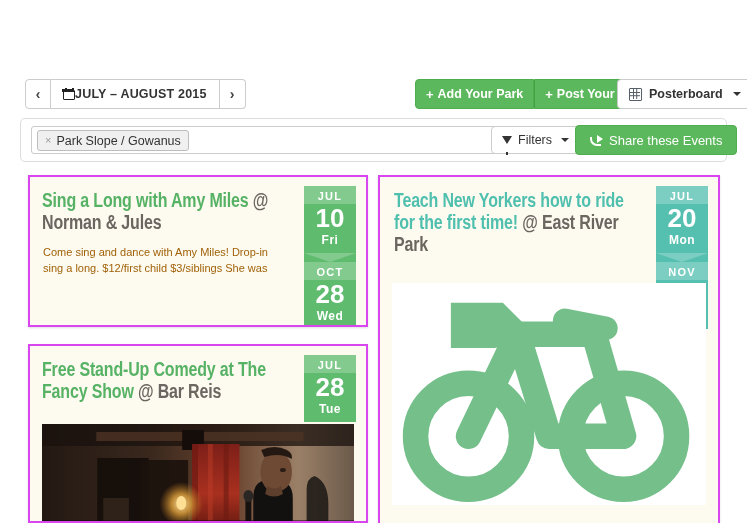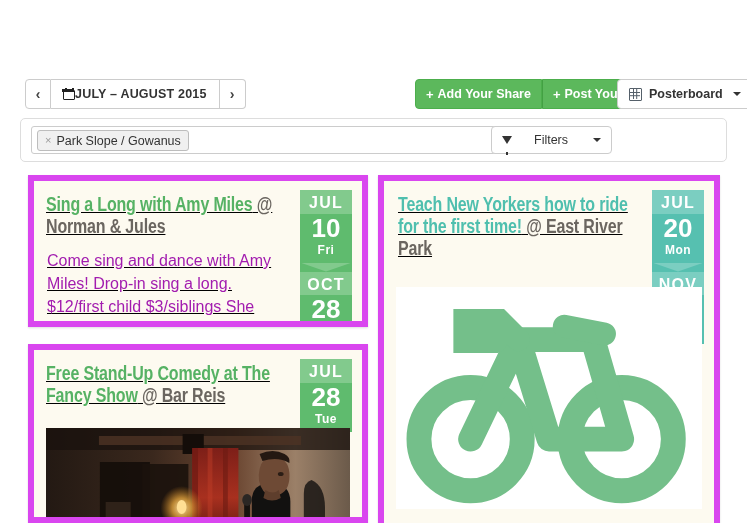--- a/index.html
+++ b/index.html
@@ -93,21 +93,21 @@
     background:#fff; border:1px solid #ccc; border-radius:3px;
   }
   .token {
     position:absolute; left:5px; top:3px; height:21px;
     display:flex; align-items:center; gap:5px; padding:0 7px;
     background:#f0f0f0; border:1px solid #bdbdbd; border-radius:3px;
     font-size:12.5px; color:#333; cursor:pointer;
   }
   .token .x { color:#9a9a9a; font-size:11px; line-height:1; }
   .filters-btn {
-    position:absolute; left:470px; top:7px; height:28px; gap:22px; padding:0 10px;
+    position:absolute; left:470px; top:7px; height:28px; gap:6px; padding:0 10px;
     font-weight:400; font-size:12.5px;
   }
   .funnel {
     display:inline-block; width:0; height:0;
     border-left:5px solid transparent; border-right:5px solid transparent;
     border-top:8px solid #333; position:relative;
   }
   .funnel:after {
     content:""; position:absolute; left:-1px; top:8px; width:2px; height:3px; background:#333;
   }
@@ -125,51 +125,50 @@
   }
   .share-ico:after {
     content:""; position:absolute; right:0; top:0;
     border-left:6px solid #fff; border-top:4px solid transparent; border-bottom:4px solid transparent;
   }
 
   
   .board { position:absolute; left:0; top:172px; width:747px; height:351px; }
   .card {
     position:absolute; background:#fdfaf0;
-    border:6px solid #d946ef;
+    border:2px solid #d946ef;
     box-shadow:0 1px 2px rgba(0,0,0,0.13);
     overflow:hidden;
-    text-decoration:underline;
   }
   .card .headrow { position:relative; padding:12px 72px 10px 12px; }
   .card.wide .headrow { padding:12px 70px 10px 14px; }
   .ev-title {
     font-family:"Liberation Sans", sans-serif;
     font-size:19.5px; font-weight:700; line-height:1.13;
     letter-spacing:-0.2px;
     transform:scaleX(0.82); transform-origin:left top;
     width:122%;
     color:#6b6660;
   }
   .ev-title .name { color:#56b264; }
   .ev-title.teal .name { color:#4fbfae; }
   .ev-desc {
-    font-size:16px; line-height:1.45; color:#a21caf;
+    font-size:11px; line-height:1.45; color:#a16207;
     padding:2px 76px 12px 13px;
   }
   .card-photo { margin:0 12px 12px 12px; background:#fff; overflow:hidden; }
 
   
   .badge {
     position:absolute; right:10px; top:9px; width:52px;
     color:#fff; text-align:center; font-family:"Liberation Sans", sans-serif;
   }
   .badge .seg { position:relative; }
   .badge .mon {
-    font-size:16px; font-weight:700; letter-spacing:1.2px;
+    font-size:11px; font-weight:700; letter-spacing:1.2px;
     padding:4px 0 2px; line-height:1.1;
   }
   .badge .day {
     font-size:26px; font-weight:700; line-height:1.0; padding-top:1px;
   }
   .badge .dow {
     font-size:12px; font-weight:700; letter-spacing:0.5px; padding:2px 0 6px;
   }
   .badge .seg.first .mon { background:rgba(255,255,255,0.22); }
   .badge .seg.second .mon { background:rgba(255,255,255,0.22); }
@@ -201,21 +200,21 @@
             <i></i>
           </span>
         <span>JULY – AUGUST 2015</span>
       </div>
       <div class="btn nav-arrow">›</div>
     </div>
 
     <div class="btn-group green-group">
       <div class="btn btn-green">
         <span class="plus">+</span>
-        <span>Add Your Share</span>
+        <span>Add Your Park</span>
       </div>
       <div class="btn btn-green">
         <span class="plus">+</span>
         <span>Post Your Event</span>
       </div>
     </div>
 
     <div class="btn-group view-group">
       <div class="btn">
         <span class="poster-ico"></span>
@@ -229,20 +228,24 @@
     <div class="tokenfield" title="">
       <div class="token">
         <span class="x">×</span>
         <span>Park Slope / Gowanus</span>
       </div>
     </div>
     <div class="btn filters-btn">
       <span class="funnel"></span>
       <span>Filters</span>
       <span class="caret"></span>
+    </div>
+    <div class="btn share-btn">
+      <span class="share-ico"></span>
+      <span>Share these Events</span>
     </div>
   </div>
 
   <div class="board">
 
     <div class="card" style="left:28px; top:3px; width:340px; height:152px;">
       <div class="headrow">
         <div class="ev-title">
           <span class="name">Sing a Long with Amy Miles</span><span> @ Norman &amp; Jules</span>
         </div>

